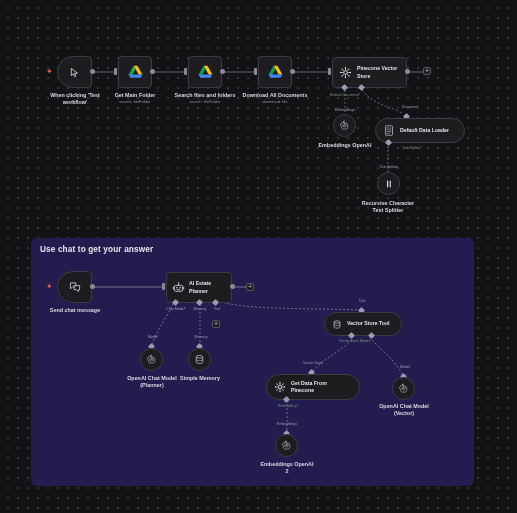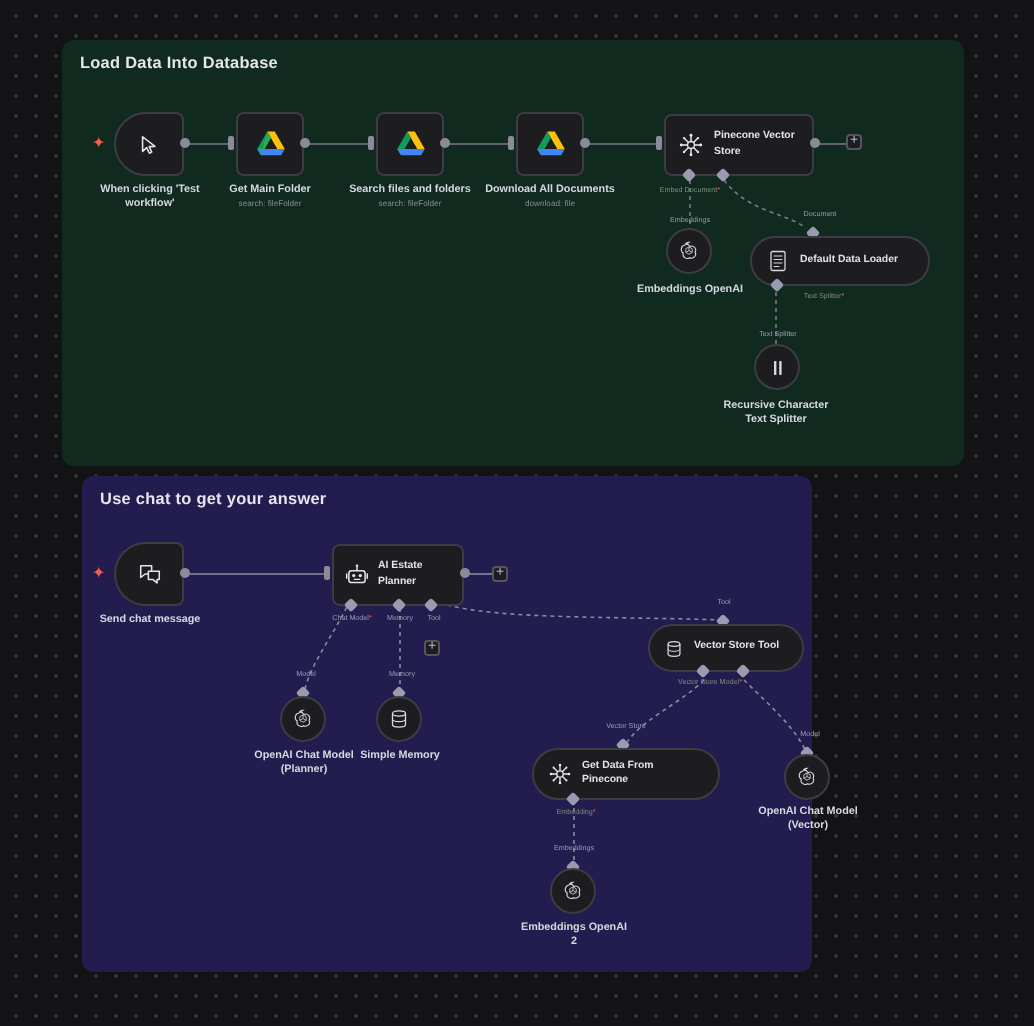--- a/index.html
+++ b/index.html
@@ -24,21 +24,21 @@
   .section-title {
     position: absolute;
     top: 7px; left: 9px;
     font-size: 8.2px;
     font-weight: bold;
     color: #e6e6ec;
     letter-spacing: 0.15px;
     white-space: nowrap;
   }
   #sec-load { left: 31px; top: 20px; width: 451px; height: 213px; background: #112a20; }
-  #sec-chat { left: 31px; top: 238px; width: 365px; height: 248px; background: #221d4e; margin-left: 10px; }
+  #sec-chat { left: 31px; top: 238px; width: 443px; height: 248px; background: #221d4e; }
 
   
   svg.links { position: absolute; left: 0; top: 0; width: 517px; height: 513px; overflow: visible; pointer-events: none; }
 
   
   .node { position: absolute; }
 
   .nbox {
     position: absolute;
     background: #1d1d20;
@@ -123,23 +123,20 @@
   .conn-label.req::after { content: "*"; color: #ff5c47; }
   .conn-label.green { color: #79907f; }
 
   .icon { display: flex; align-items: center; justify-content: center; flex: 0 0 auto; }
 </style>
 </head>
 <body>
 
 <div id="canvas" style="background-color: rgb(19, 19, 22);">
 
-  <div class="section" id="sec-load" style="background: rgb(17, 42, 32);">
-    <div class="section-title">Load Data Into Database</div>
-  </div>
 
   <div class="section" id="sec-chat" style="background: rgb(34, 29, 78);">
     <div class="section-title">Use chat to get your answer</div>
   </div>
 
   <svg class="links">
 
     <path d="M92,72 L116,72" stroke="#7a7a86" stroke-width="0.8" fill="none"></path>
     <path d="M152,72 L186,72" stroke="#7a7a86" stroke-width="0.8" fill="none"></path>
     <path d="M222,72 L256,72" stroke="#7a7a86" stroke-width="0.8" fill="none"></path>

